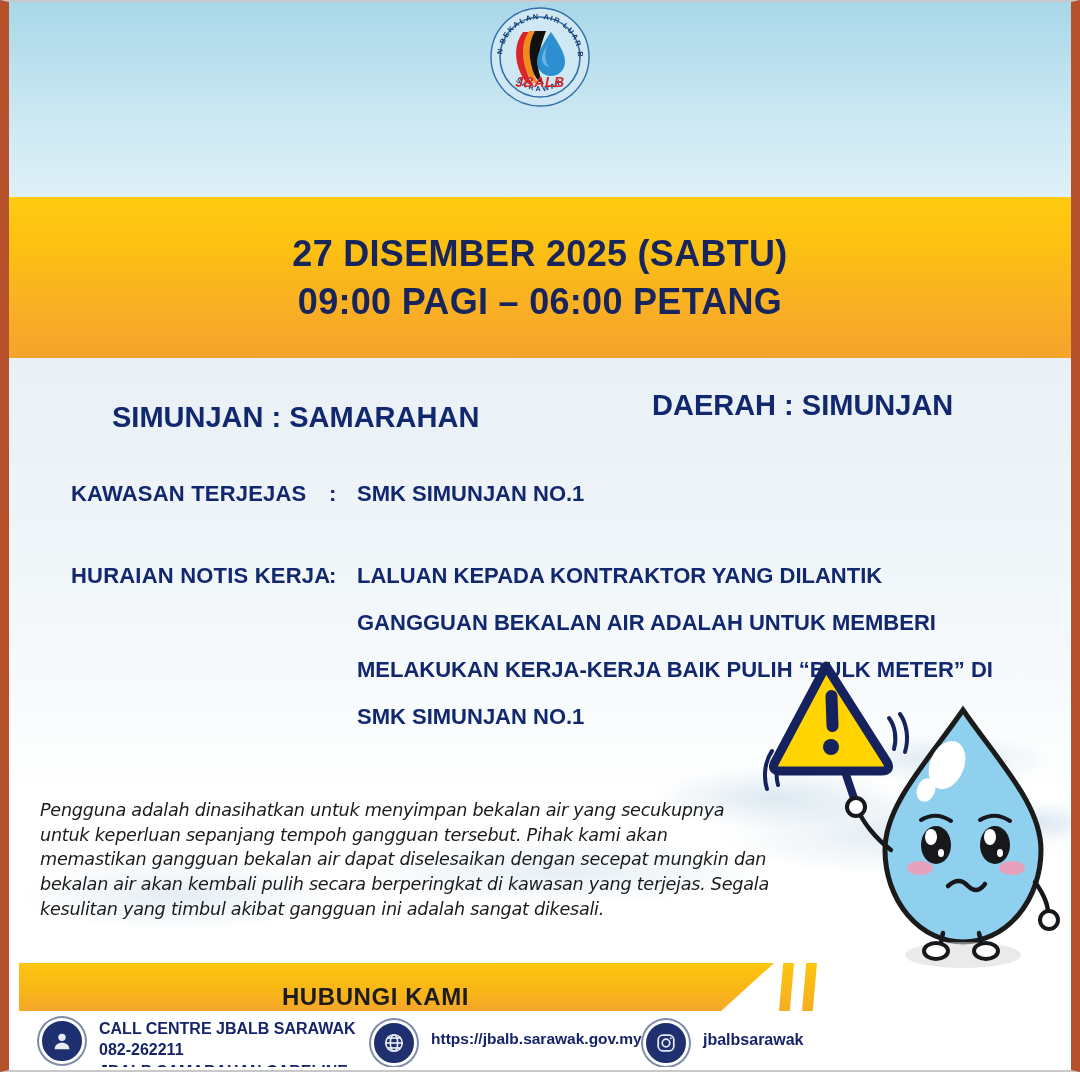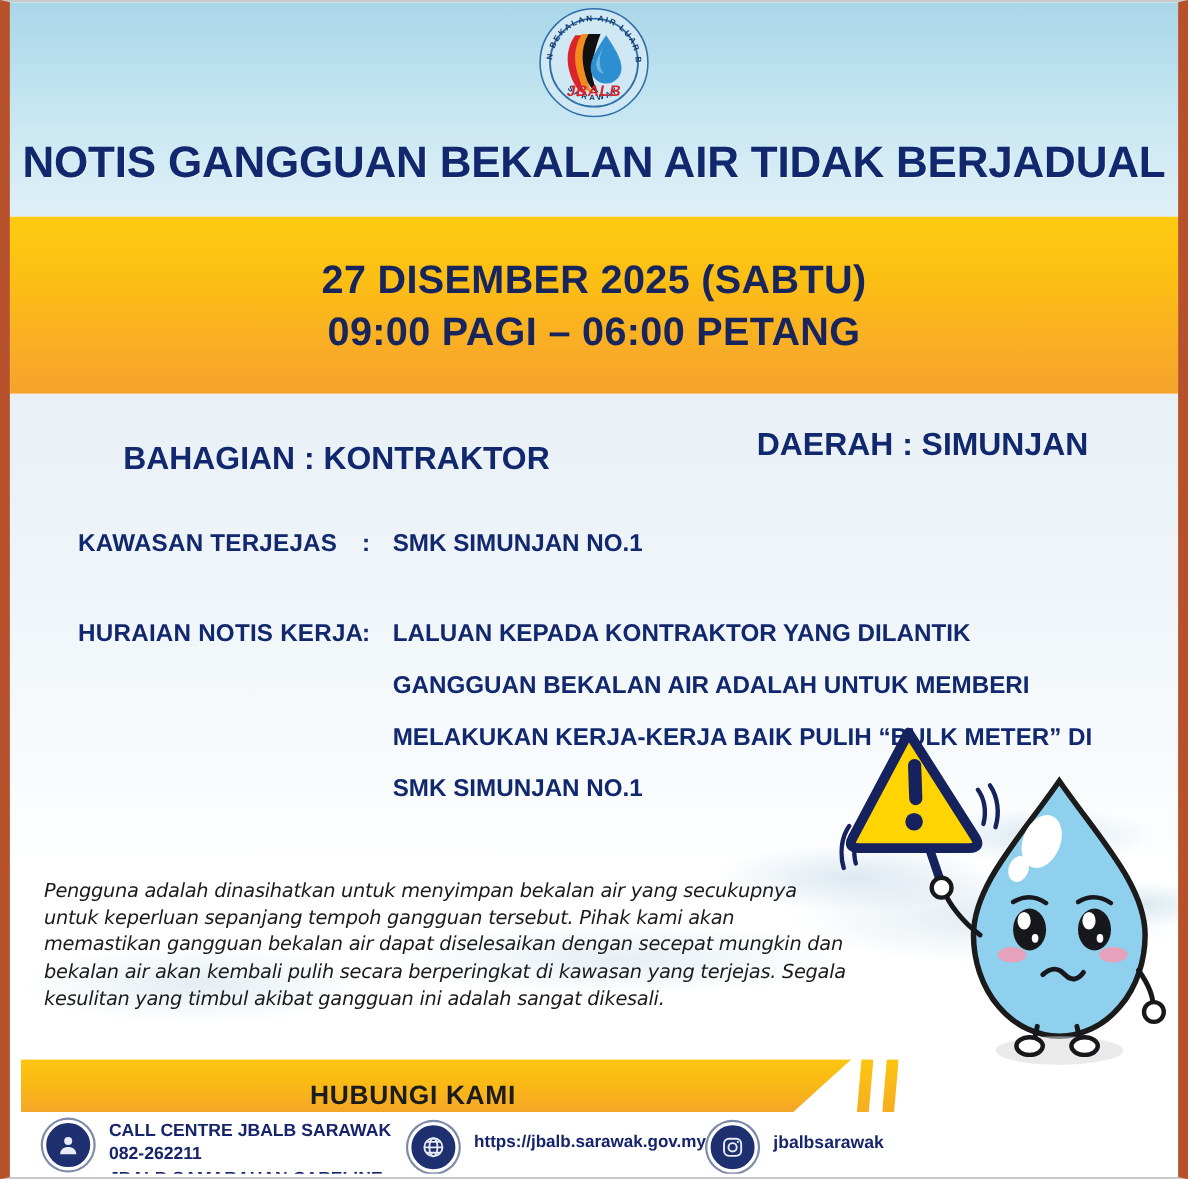--- a/index.html
+++ b/index.html
@@ -64,21 +64,21 @@
       radial-gradient(ellipse 300px 46px at 52% 60%, rgba(165,198,218,.28), rgba(255,255,255,0) 72%),
       radial-gradient(ellipse 260px 60px at 84% 40%, rgba(170,200,219,.35), rgba(255,255,255,0) 70%),
       radial-gradient(circle 8px at 30% 50%, rgba(255,255,255,.9), rgba(255,255,255,0) 70%),
       radial-gradient(circle 5px at 44% 78%, rgba(255,255,255,.9), rgba(255,255,255,0) 70%);
     pointer-events:none;
   }
   .region-row{
     position:absolute;left:0;right:0;top:43px;height:40px;
   }
   .bahagian{position:absolute;left:103px;top:0;font-size:29px;font-weight:bold;color:#11276e;}
-  .daerah{position:absolute;left:643px;top:-12px;font-size:29px;font-weight:bold;color:#11276e;margin-left:36px;}
+  .daerah{position:absolute;left:643px;top:-12px;font-size:29px;font-weight:bold;color:#11276e;}
 
   .field{position:absolute;left:0;right:0;}
   .field .lbl{
     position:absolute;left:62px;top:0;
     font-size:22px;font-weight:bold;color:#11276e;letter-spacing:.2px;
   }
   .field .col{position:absolute;left:320px;top:0;font-size:22px;font-weight:bold;color:#11276e;}
   .field .val{position:absolute;left:348px;top:0;font-size:22px;font-weight:bold;color:#11276e;}
   .field .val .ln{display:block;margin-bottom:21px;white-space:nowrap;}
 
@@ -166,34 +166,33 @@
           <textPath href="#arcBot" startOffset="50%" text-anchor="middle">SARAWAK</textPath>
         </text>
         <path d="M34 26 C24 40 26 56 33 70 C36 76 40 79 44 80 C38 70 35 58 39 45 C41 37 44 31 46 26 Z" fill="#d9252a"></path>
         <path d="M40 25 C31 39 33 55 39 69 C42 75 46 78 50 79 C44 69 41 57 45 44 C47 36 50 30 52 25 Z" fill="#f28b1e"></path>
         <path d="M46 25 C38 39 40 54 45 68 C48 74 51 77 55 78 C49 68 47 56 51 44 C53 36 55 30 57 25 Z" fill="#111111"></path>
         <path d="M62 26 C54 38 48 47 48 56 A14 14 0 0 0 76 56 C76 47 70 38 62 26 Z" fill="#2d8fd0"></path>
         <path d="M60 36 C56 43 53 48 53 53 A9 9 0 0 0 60 61 C55 55 55 46 60 36 Z" fill="#7fc4ea" opacity=".75"></path>
         <text x="51" y="81" text-anchor="middle" font-size="14" font-weight="bold" fill="#d9252a" font-family="Liberation Sans, sans-serif" font-style="italic" letter-spacing="0.6">JBALB</text>
       </svg>
     </div>
-    <div class="poster-title">NOTIS GANGGUAN BEKALAN AIR TIDAK BERJADUAL</div>
   </div>
 
   <div class="dateband">
     <div>27 DISEMBER 2025 (SABTU)</div>
     <div>09:00 PAGI – 06:00 PETANG</div>
   </div>
 
   <div class="body">
     <div class="water-top"></div>
     <div class="splash"></div>
 
     <div class="region-row">
-      <div class="bahagian">BAHAGIAN : KONTRAKTOR</div>
+      <div class="bahagian">SIMUNJAN : SAMARAHAN</div>
       <div class="daerah">DAERAH : SIMUNJAN</div>
     </div>
 
     <div class="field f-kawasan">
       <div class="lbl">KAWASAN TERJEJAS</div>
       <div class="col">:</div>
       <div class="val">
         <span class="ln">SMK SIMUNJAN NO.1</span>
       </div>
     </div>

